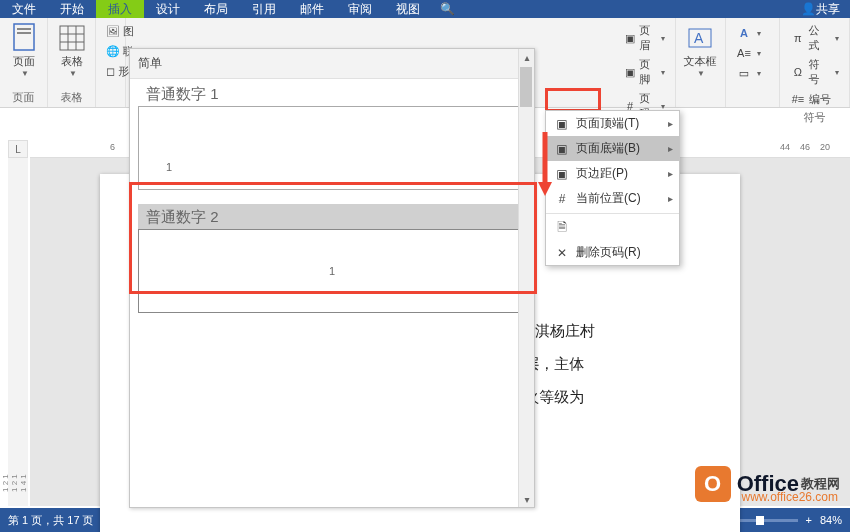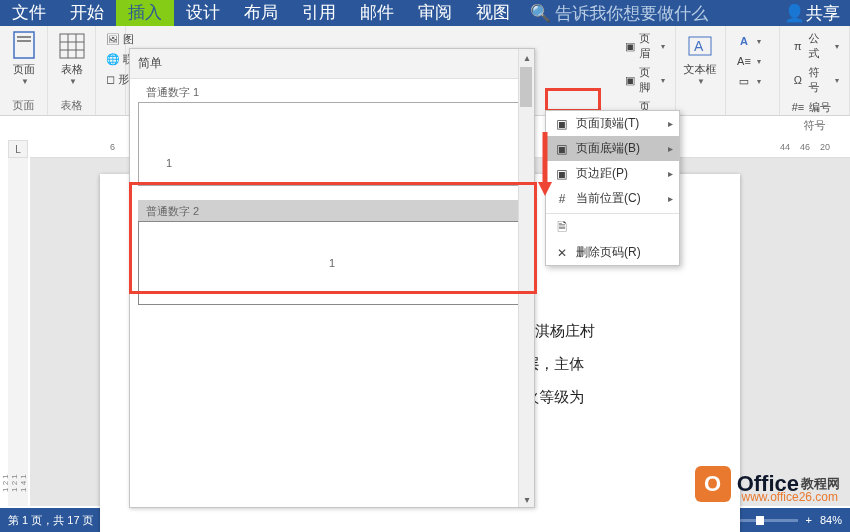--- a/index.html
+++ b/index.html
@@ -1,19 +1,19 @@
 <!DOCTYPE html>
 <html><head>
   <meta charset="utf-8">
   <style>
     * { margin: 0; padding: 0; box-sizing: border-box; font-family: "Microsoft YaHei", sans-serif; }
     body { width: 850px; height: 532px; background: #fff; overflow: hidden; position: relative; }
     
     
-    .tabs { background: #2b579a; height: 26px; display: flex; align-items: center; color: #fff; font-size: 17px; }
+    .tabs { background: #2b579a; height: 18px; display: flex; align-items: center; color: #fff; font-size: 12px; }
     .tab { padding: 0 12px; height: 26px; line-height: 26px; cursor: pointer; }
     .tab.active { background: #84cc16; color: #2b579a; }
     .tell-me { margin-left: 8px; display: flex; align-items: center; color: #b8cce4; }
     .tell-me-icon { margin-right: 4px; }
     .share { margin-left: auto; margin-right: 10px; display: flex; align-items: center; }
     
     
     .ribbon { background: #f3f3f3; border-bottom: 1px solid #d4d4d4; height: 90px; display: flex; position: relative; }
     .ribbon-group { border-right: 1px solid #e1e1e1; padding: 4px 6px 2px; display: flex; flex-direction: column; justify-content: space-between; }
     .ribbon-group-label { font-size: 11px; color: #666; text-align: center; margin-top: 2px; }
@@ -28,21 +28,21 @@
     .pn-menu { position: absolute; left: 545px; top: 110px; width: 135px; background: #fff; border: 1px solid #c6c6c6; box-shadow: 2px 2px 6px rgba(0,0,0,0.25); z-index: 20; font-size: 12px; }
     .pn-item { display: flex; align-items: center; padding: 4px 8px; gap: 6px; color: #333; position: relative; }
     .pn-item.hover { background: #c5c5c5; }
     .pn-item .arrow { position: absolute; right: 6px; font-size: 10px; color: #666; }
     .pn-sep { border-top: 1px solid #e1e1e1; margin: 2px 0; }
     .pn-icon { width: 16px; height: 16px; display: flex; align-items: center; justify-content: center; color: #444; }
     
     
     .gallery { position: absolute; left: 129px; top: 48px; width: 406px; height: 460px; background: #fff; border: 1px solid #c6c6c6; box-shadow: 1px 1px 4px rgba(0,0,0,0.2); z-index: 15; overflow: hidden; }
     .gallery-header { font-size: 12px; color: #444; padding: 6px 8px; background: #f3f3f3; border-bottom: 1px solid #e1e1e1; }
-    .gallery-section-label { font-size: 11px; color: #666; padding: 4px 8px 2px; }
+    .gallery-section-label { font-size: 15px; color: #666; padding: 4px 8px 2px; }
     .gallery-item { margin: 2px 8px 8px; }
     .gallery-preview { border: 1px solid #aaa; background: #fff; height: 84px; position: relative; }
     .gallery-preview .pnum-center { position: absolute; left: 50%; top: 50%; transform: translate(-50%,-50%); font-size: 11px; color: #666; }
     .gallery-item.selected .gallery-section-label-wrap { background: #d0d0d0; margin-top: 14px; }
     .gallery-item.selected .gallery-preview { border: 1px solid #888; }
     .gallery-red { position: absolute; left: 129px; top: 182px; width: 408px; height: 112px; border: 3px solid #e43; z-index: 16; pointer-events: none; }
     .gallery-scrollbar { position: absolute; right: 0; top: 0; width: 16px; height: 100%; background: #f0f0f0; border-left: 1px solid #ddd; }
     .gallery-scroll-thumb { position: absolute; right: 2px; top: 18px; width: 12px; height: 40px; background: #c6c6c6; }
     .gallery-scroll-arrow { position: absolute; width: 16px; height: 16px; display: flex; align-items: center; justify-content: center; font-size: 10px; color: #666; }
     
@@ -87,21 +87,20 @@
   <div class="tab">开始</div>
   <div class="tab active">插入</div>
   <div class="tab">设计</div>
   <div class="tab">布局</div>
   <div class="tab">引用</div>
   <div class="tab">邮件</div>
   <div class="tab">审阅</div>
   <div class="tab">视图</div>
   <div class="tell-me">
     <span class="tell-me-icon">🔍</span>
-    <span>告诉我你想要做什么</span>
   </div>
   <div class="share">
     <span>👤</span>
     <span>共享</span>
   </div>
 </div>
 
 <div class="ribbon">
   <div class="ribbon-group" style="width:48px;">
     <div class="ribbon-big-btn">

